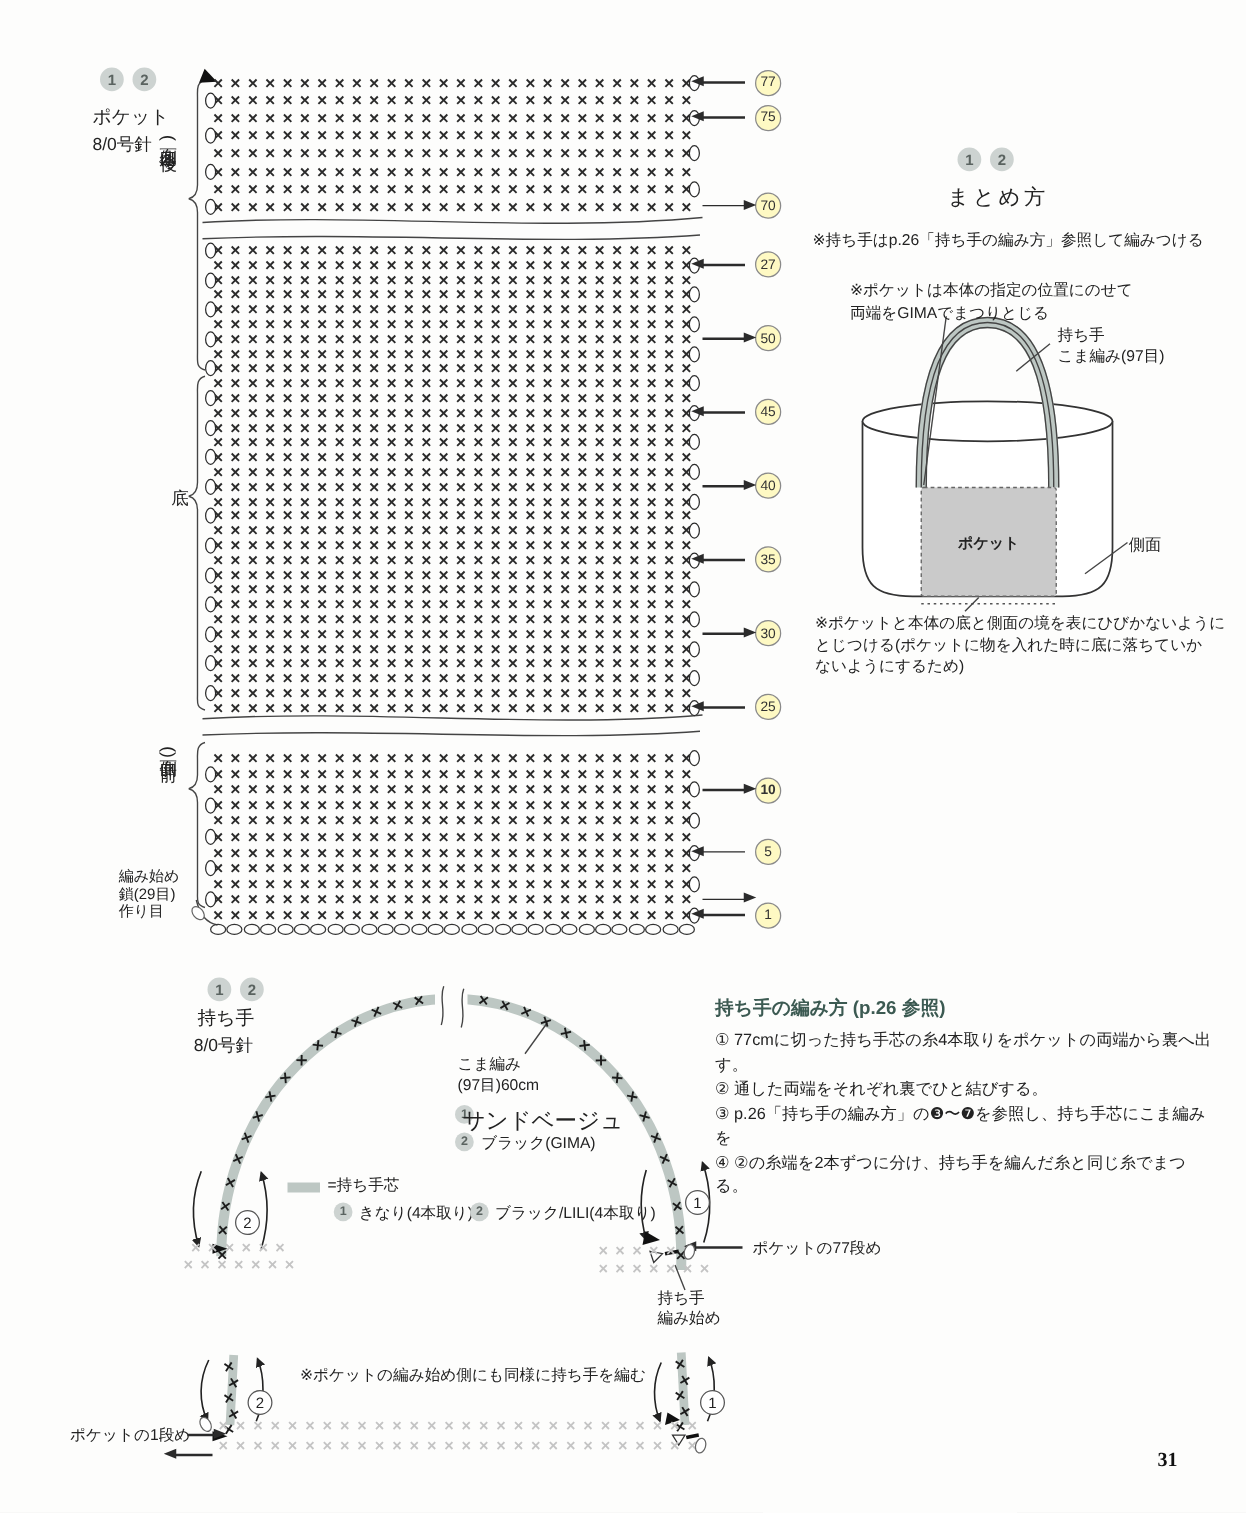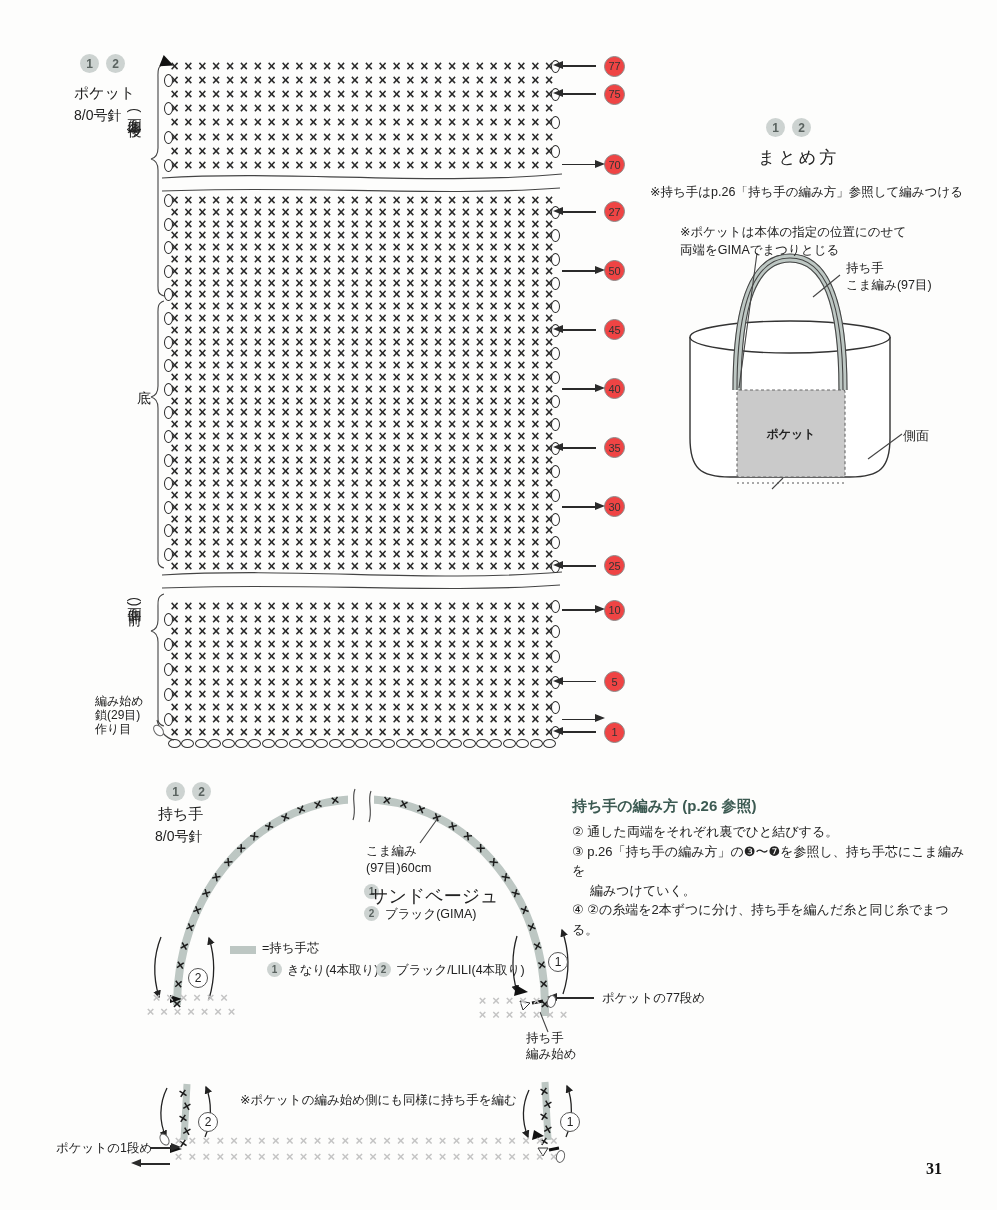--- a/index.html
+++ b/index.html
@@ -19,21 +19,21 @@
   .stitchln{stroke:#555;stroke-width:1.2px;stroke-dasharray:2 3;fill:none;}
   .t{position:absolute;color:#222;white-space:pre-line;}
   .vtext{writing-mode:vertical-rl;text-orientation:mixed;}
   .badge{position:absolute;width:19px;height:19px;border-radius:50%;background:var(--badge-bg);color:var(--badge-text);
          font-size:12px;font-weight:bold;display:flex;align-items:center;justify-content:center;}
   .sbadge{position:absolute;width:15px;height:15px;border-radius:50%;background:var(--badge-bg);color:var(--badge-text);
          font-size:10px;font-weight:bold;display:flex;align-items:center;justify-content:center;}
   .ocirc{position:absolute;width:18px;height:18px;border:1.3px solid #555;border-radius:50%;background:#fff;
          font-size:12px;display:flex;align-items:center;justify-content:center;color:#222;}
   .cnum{display:inline-flex;width:19px;height:19px;border:1.2px solid #8a8a8a;border-radius:50%;font-size:11px;
-        align-items:center;justify-content:center;color:#333;background:#ef4444;flex:none;}
+        align-items:center;justify-content:center;color:#333;background:#fef9c3;flex:none;}
   .rowmark{position:absolute;left:562px;display:flex;align-items:center;gap:8px;height:16px;}
   .harrow{position:relative;height:1.6px;background:var(--ink);display:inline-block;flex:none;}
   .harrow.left::before{content:"";position:absolute;left:-9px;top:-4.2px;border-top:4.5px solid transparent;
         border-bottom:4.5px solid transparent;border-right:10px solid var(--ink);}
   .harrow.right::before{content:"";position:absolute;right:-9px;top:-4.2px;border-top:4.5px solid transparent;
         border-bottom:4.5px solid transparent;border-left:10px solid var(--ink);}
   .harrow.abs{position:absolute;}
   .crow{position:absolute;left:168px;width:388px;display:flex;justify-content:space-between;height:13px;line-height:12px;}
   .xs{font-size:14px;font-weight:700;color:var(--ink);width:13px;text-align:center;}
   .oval{position:absolute;width:7px;height:11px;border:1.5px solid var(--ink);border-radius:50%;top:0;background:#fff;}
@@ -1739,21 +1739,21 @@
         <span class="xs">×</span>
         <span class="xs">×</span>
         <span class="xs">×</span>
         <span class="xs">×</span>
         <span class="xs">×</span>
         <span class="xs">×</span>
         <span class="xs">×</span>
         <span class="xs">×</span>
         <span class="oval or"></span>
       </div>
-      <div class="rowmark" style="top: 602px;">
+      <div class="rowmark" style="top: 624px; font-weight: bold;">
         <span class="harrow right" style="width: 34px;"></span>
         <span class="cnum">10</span>
       </div>
       <div class="rowmark" style="top: 673.6px;">
         <span class="harrow left" style="width: 34px;"></span>
         <span class="cnum">5</span>
       </div>
       <div class="rowmark" style="top: 711.4px;">
         <span class="harrow right" style="width: 34px;"></span>
       </div>
@@ -1797,20 +1797,23 @@
   <div class="badge" style="left:766px;top:118px">1</div>
   <div class="badge" style="left:792px;top:118px">2</div>
   <div class="t" style="left:758px;top:146px;font-size:17px;letter-spacing:3px">まとめ方</div>
   <div class="t" style="left:650px;top:184px;font-size:12.5px">※持ち手はp.26「持ち手の編み方」参照して編みつける</div>
   <div class="t" style="left:680px;top:224px;font-size:12.5px;line-height:17.5px">※ポケットは本体の指定の位置にのせて
 両端をGIMAでまつりとじる</div>
   <div class="t" style="left:846px;top:260px;font-size:12.5px;line-height:17px">持ち手
 こま編み(97目)</div>
   <div class="t" style="left:763px;top:426px;width:56px;text-align:center;font-size:12px;font-weight:bold">ポケット</div>
   <div class="t" style="left:903px;top:427px;font-size:13px">側面</div>
+  <div class="t" style="left:652px;top:490px;font-size:12.5px;line-height:17.5px">※ポケットと本体の底と側面の境を表にひびかないように
+とじつける(ポケットに物を入れた時に底に落ちていか
+ないようにするため)</div>
 
   <div class="badge" style="left:166px;top:782px">1</div>
   <div class="badge" style="left:192px;top:782px">2</div>
   <div class="t" style="left:158px;top:805px;font-size:15px">持ち手</div>
   <div class="t" style="left:155px;top:828px;font-size:14px">8/0号針</div>
   <div class="t" style="left:366px;top:843px;font-size:12.5px;line-height:17px">こま編み
 (97目)60cm</div>
   <div class="sbadge" style="left:364px;top:884px">1</div>
   <div class="t" style="left:370px;top:884px;font-size:18px">サンドベージュ</div>
   <div class="sbadge" style="left:364px;top:906px">2</div>
@@ -1959,20 +1962,20 @@
       <span class="lx" style="left: 533.4px; top: 1150px; color: var(--light);">×</span>
       <span class="lx" style="left: 547.3px; top: 1150px; color: var(--light);">×</span>
       <span class="oval" style="left: 154px; top: 724px; transform: rotate(-40deg); border-color: rgb(102, 102, 102);"></span>
       <span class="oval" style="left: 160px; top: 1133px; transform: rotate(-30deg); border-color: rgb(102, 102, 102);"></span>
       <span class="oval" style="left: 556px; top: 1150px; transform: rotate(15deg); border-color: rgb(102, 102, 102);"></span>
       <span class="oval" style="left: 547px; top: 995px; transform: rotate(15deg); border-color: rgb(102, 102, 102);"></span>
     </div>
 
   <div class="t" style="left:572px;top:797px;font-size:15px;font-weight:bold;color:var(--heading)">持ち手の編み方 (p.26 参照)</div>
   <div id="steps">
+      <div class="step">① 77cmに切った持ち手芯の糸4本取りをポケットの両端から裏へ出す。</div>
       <div class="step">② 通した両端をそれぞれ裏でひと結びする。</div>
       <div class="step">③ p.26「持ち手の編み方」の❸〜❼を参照し、持ち手芯にこま編みを</div>
-      <div class="step indent">編みつけていく。</div>
       <div class="step">④ ②の糸端を2本ずつに分け、持ち手を編んだ糸と同じ糸でまつる。</div>
     </div>
 
   <div class="pgnum">31</div>
 </div>
 
 </body></html>

